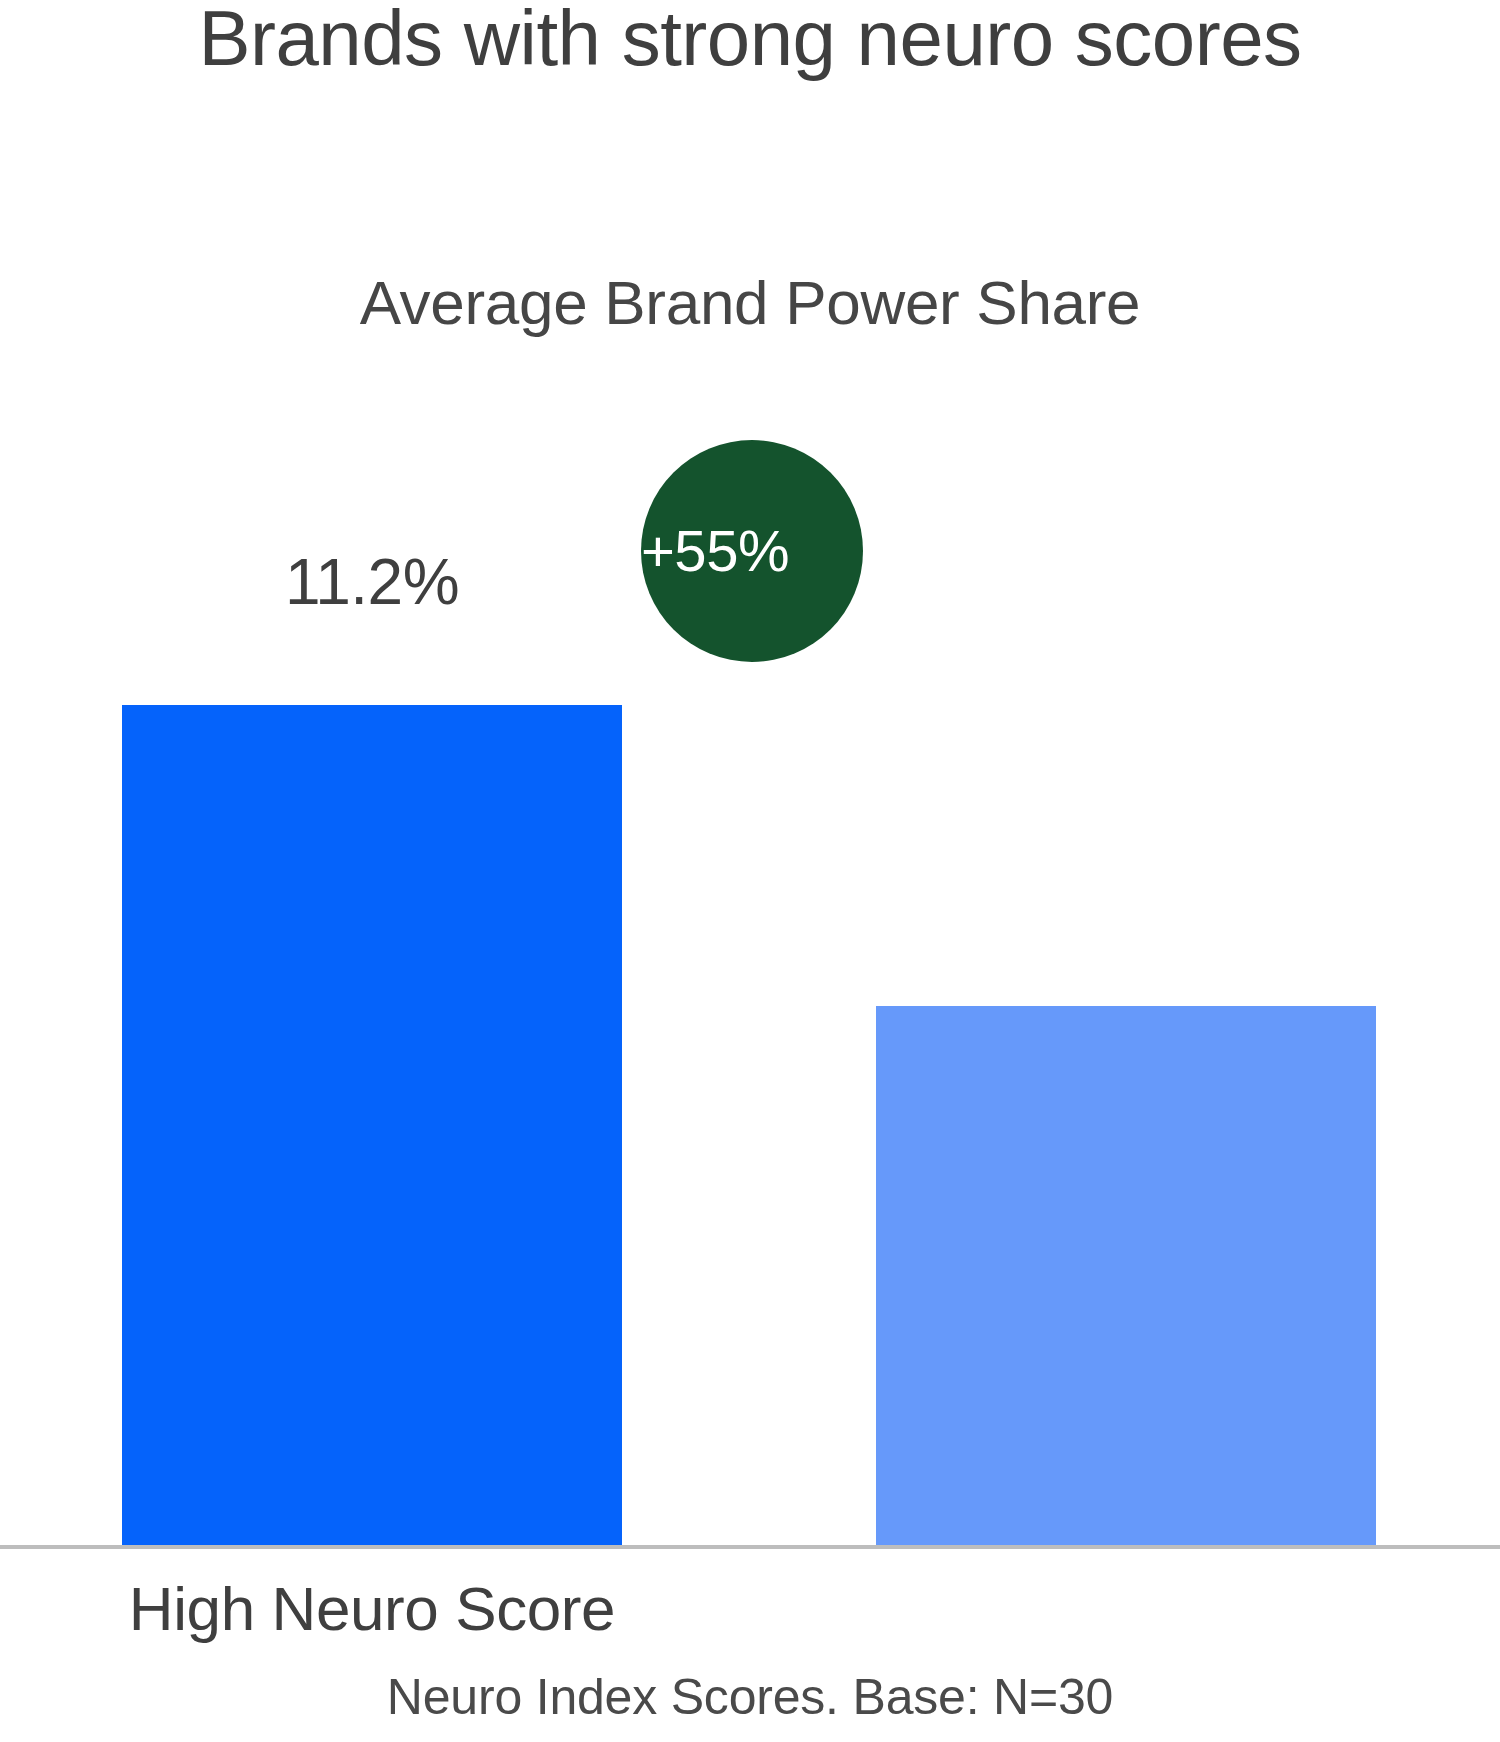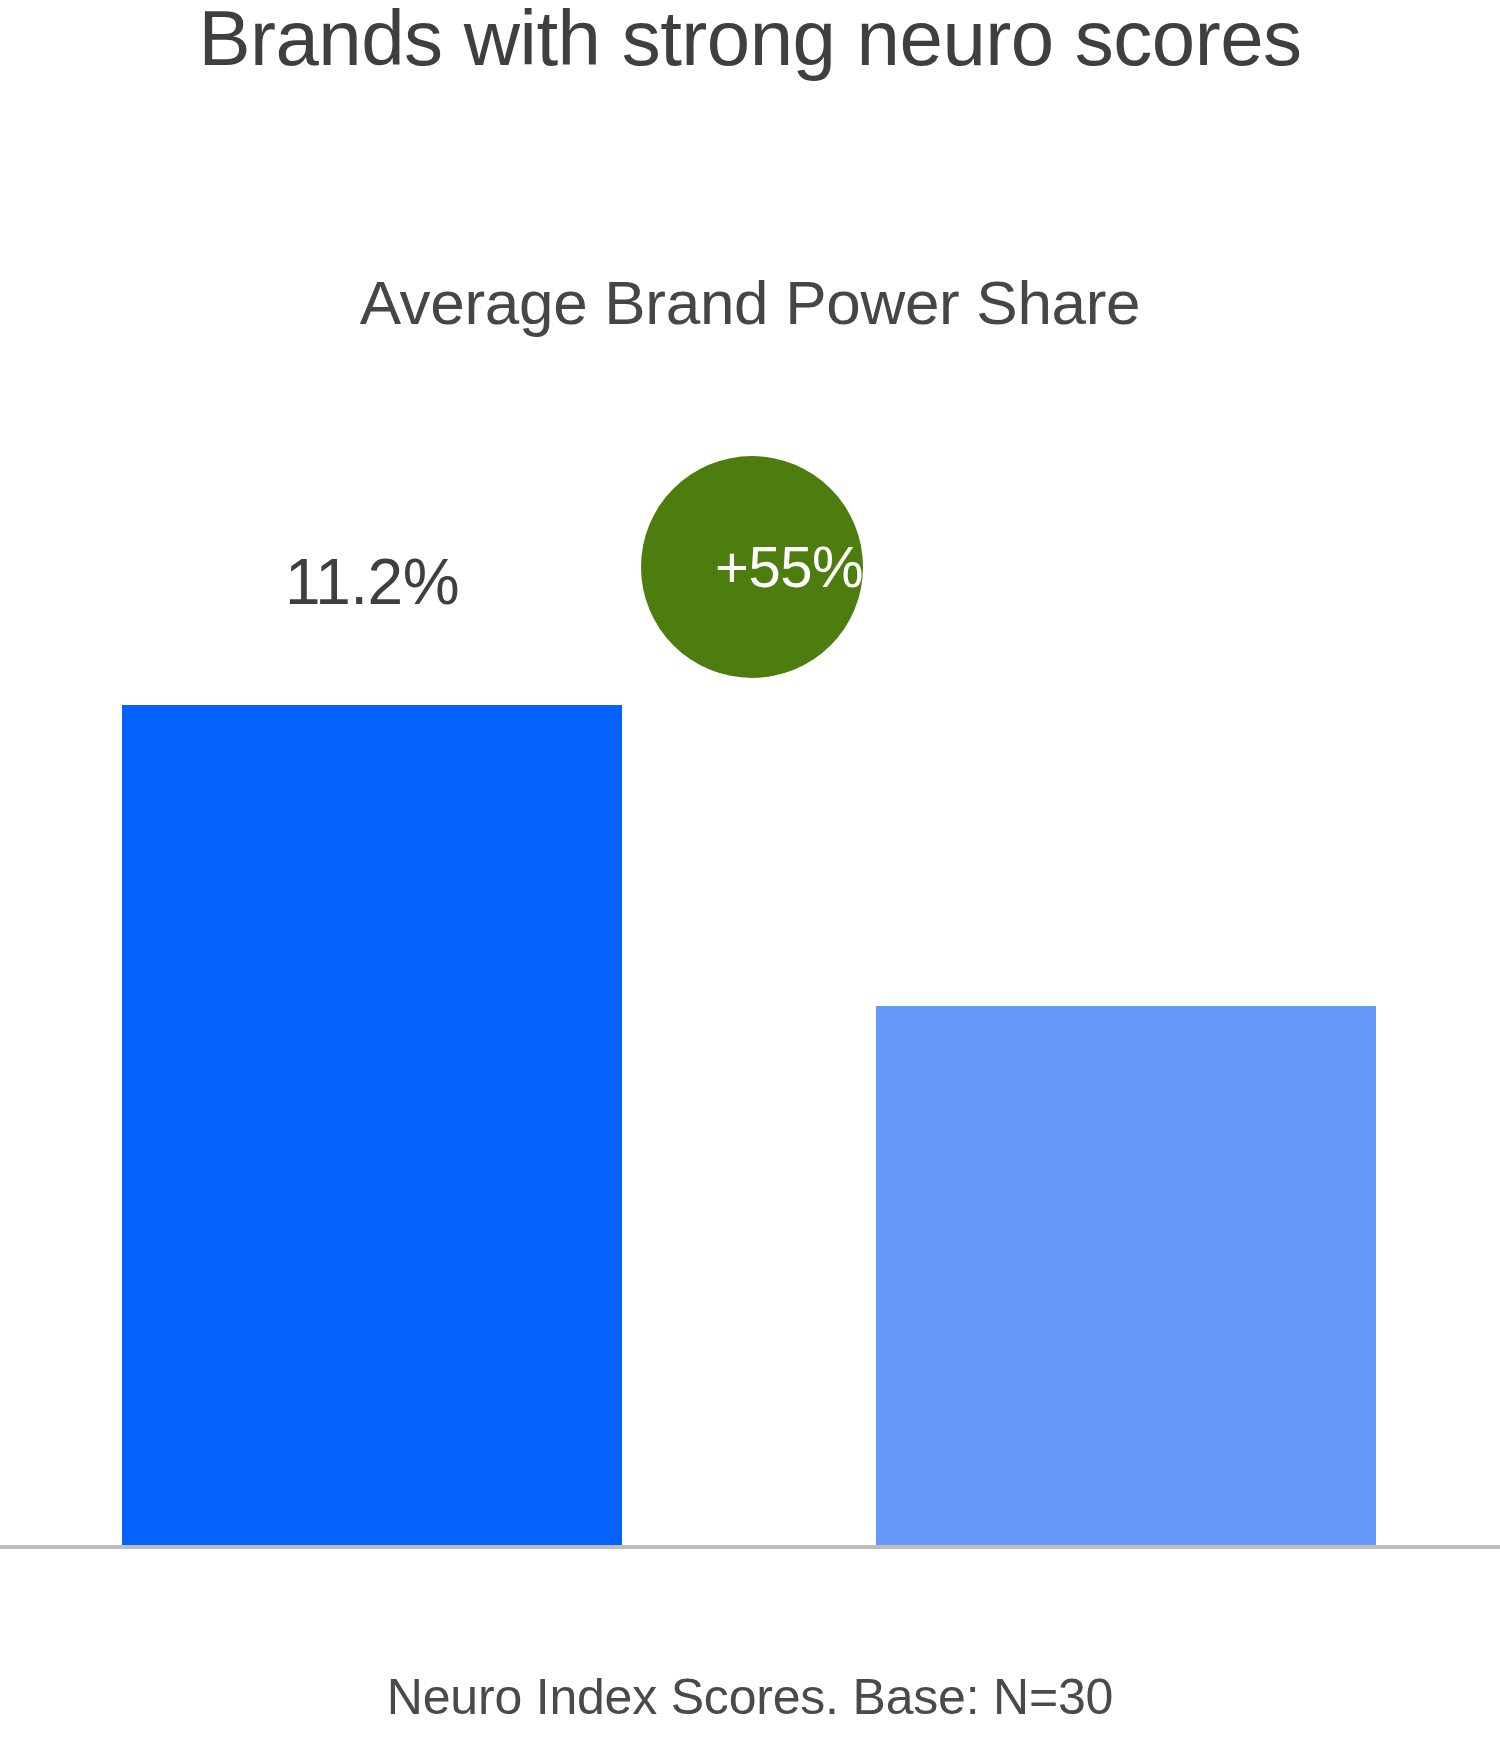--- a/index.html
+++ b/index.html
@@ -114,28 +114,28 @@
     text-align: center;
     width: 500px;
   }
   .cat-label-high { left: 122px; }
   .cat-label-low  { left: 876px; }
 
   
   .delta-badge {
     position: absolute;
     left: 641px;
-    top: 456px;
+    top: 440px;
     width: 222px;
     height: 222px;
     border-radius: 50%;
-    background: #4d7c0f;
+    background: #14532d;
     display: flex;
     align-items: center;
-    justify-content: flex-end;
+    justify-content: flex-start;
   }
   .delta-badge-text {
     color: #ffffff;
     font-size: 58px;
     font-weight: 400;
     letter-spacing: -0.5px;
     line-height: 1;
   }
 
   
@@ -164,20 +164,21 @@
 
   <div class="plot">
 
     <div class="bar-value bar-value-high">11.2%</div>
 
     <div class="bar bar-high"></div>
     <div class="bar bar-low"></div>
 
     <div class="axis-line"></div>
 
+    <div class="cat-label cat-label-high">High Neuro Score</div>
 
     <div class="delta-badge">
       <span class="delta-badge-text">+55%</span>
     </div>
   </div>
 
   <div class="footnote">Neuro Index Scores. Base: N=30</div>
 
 </div>
 

